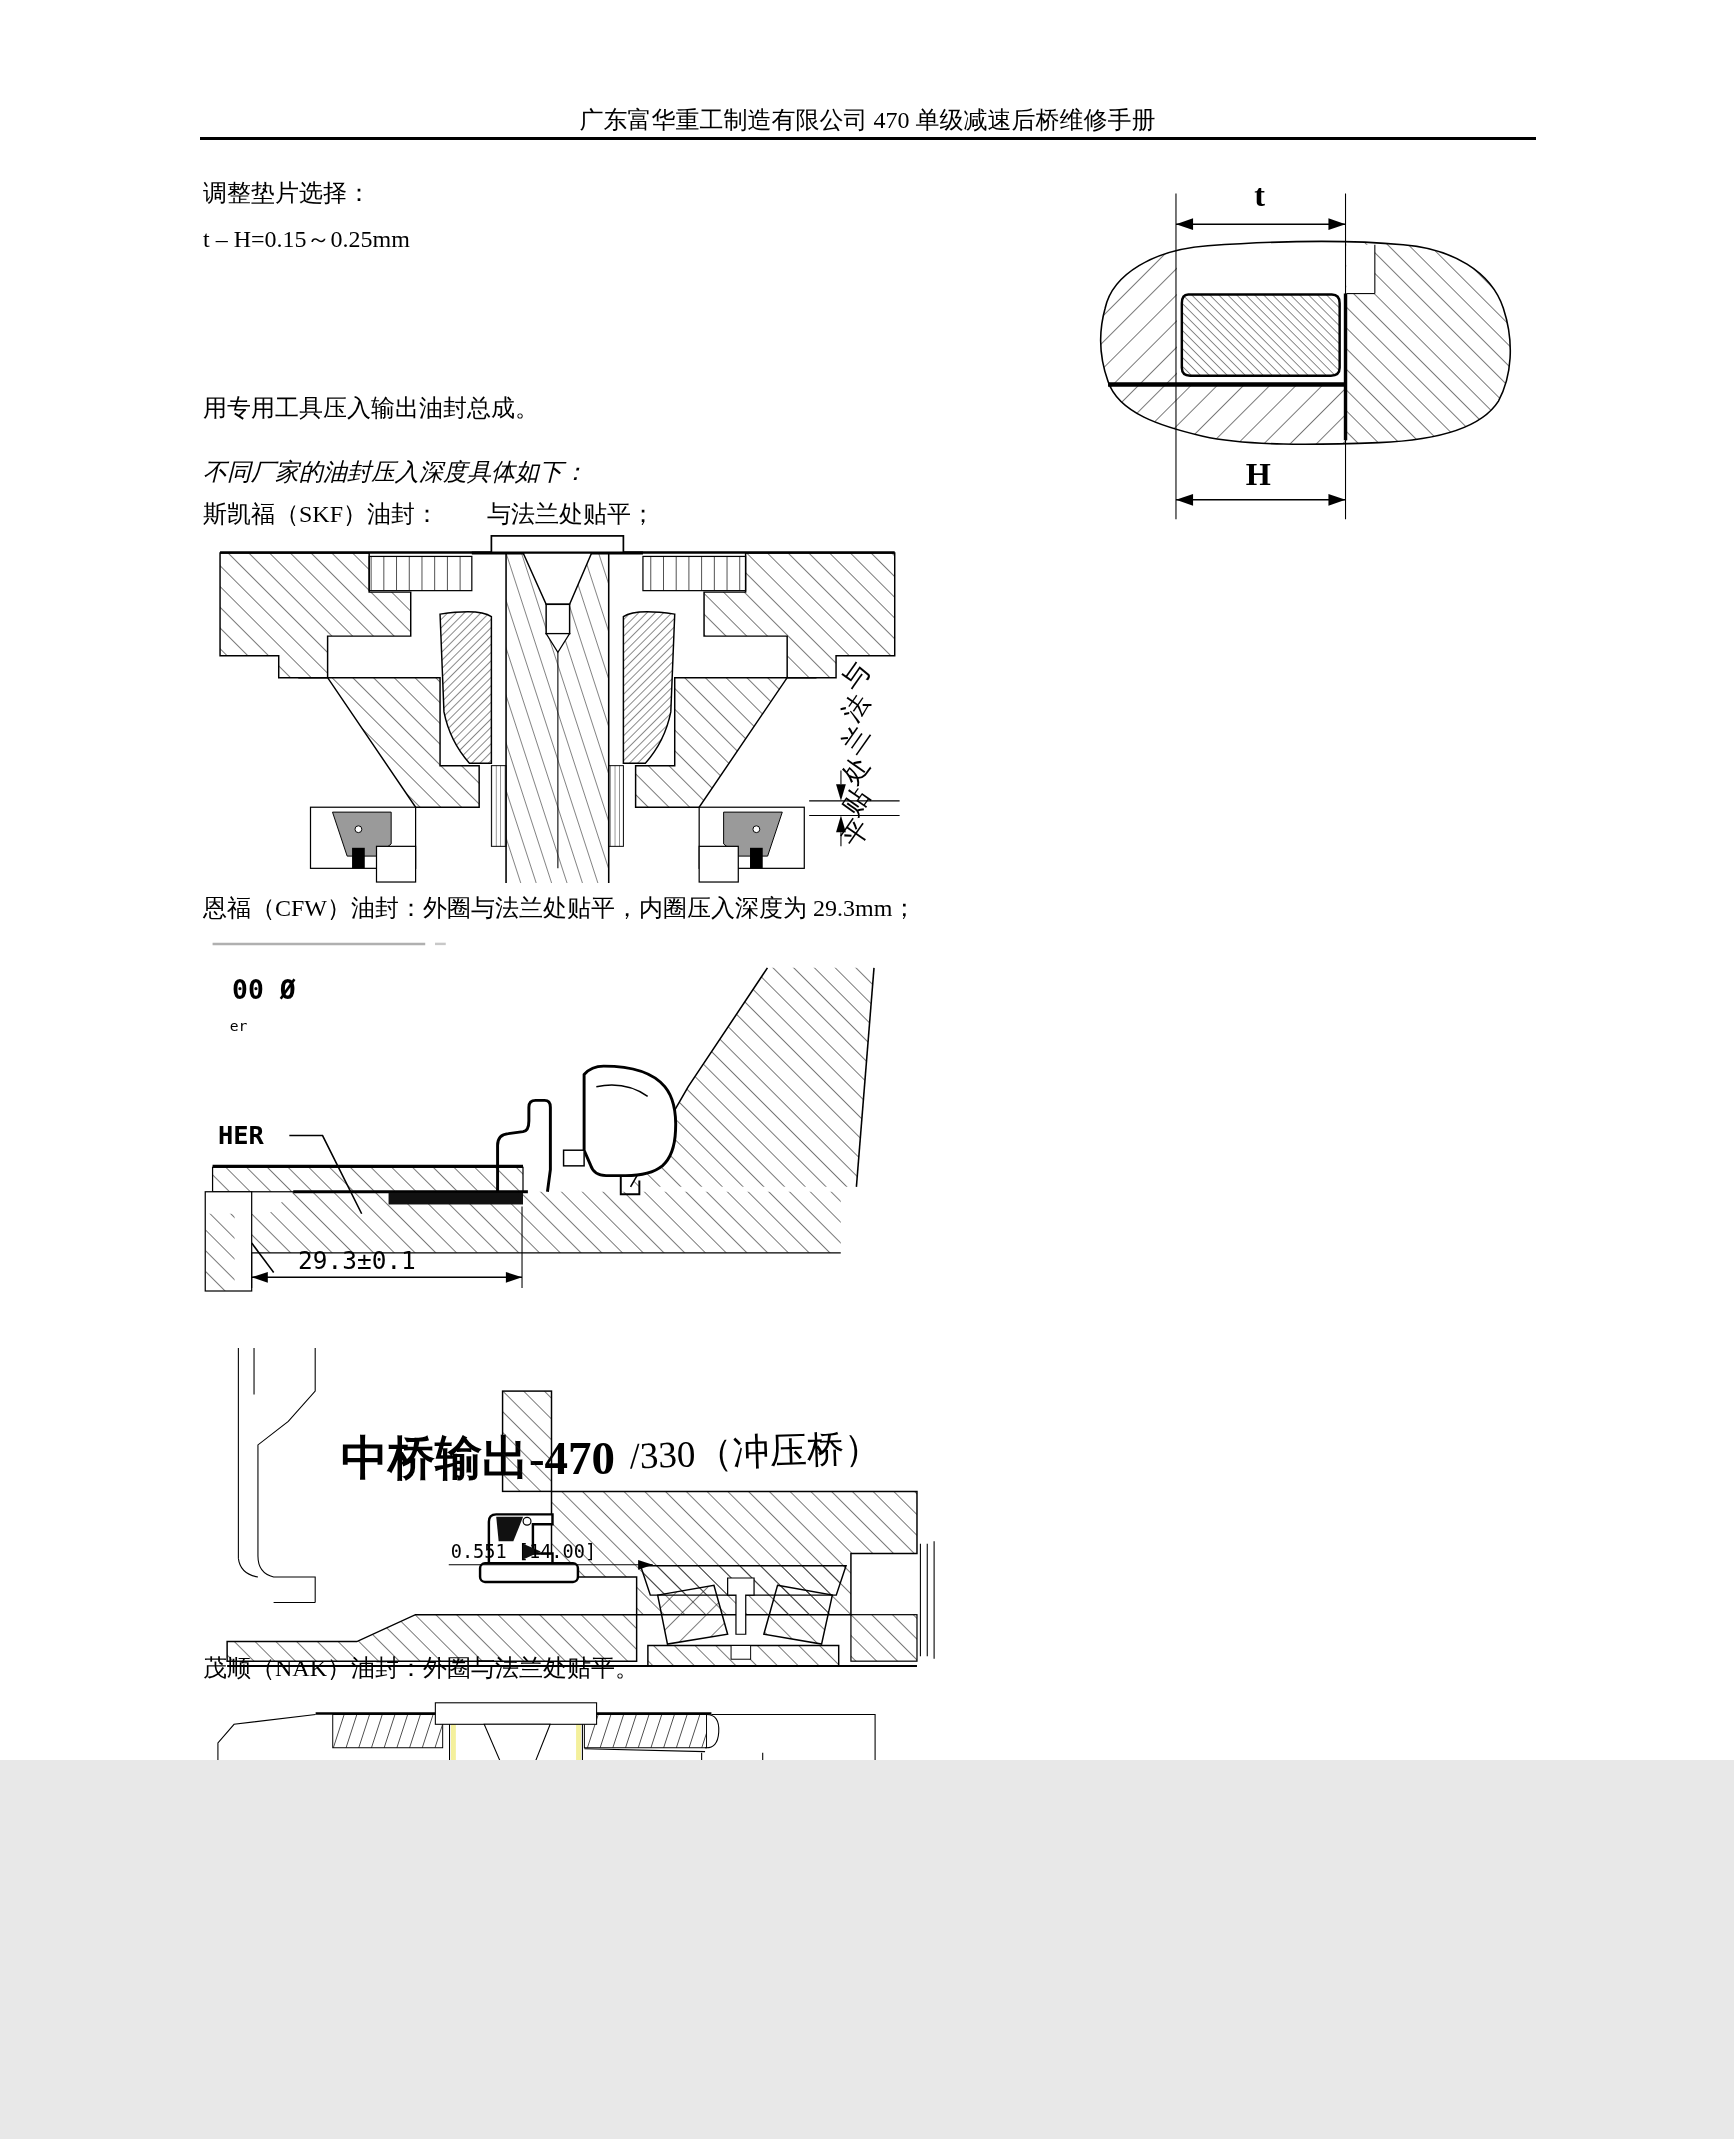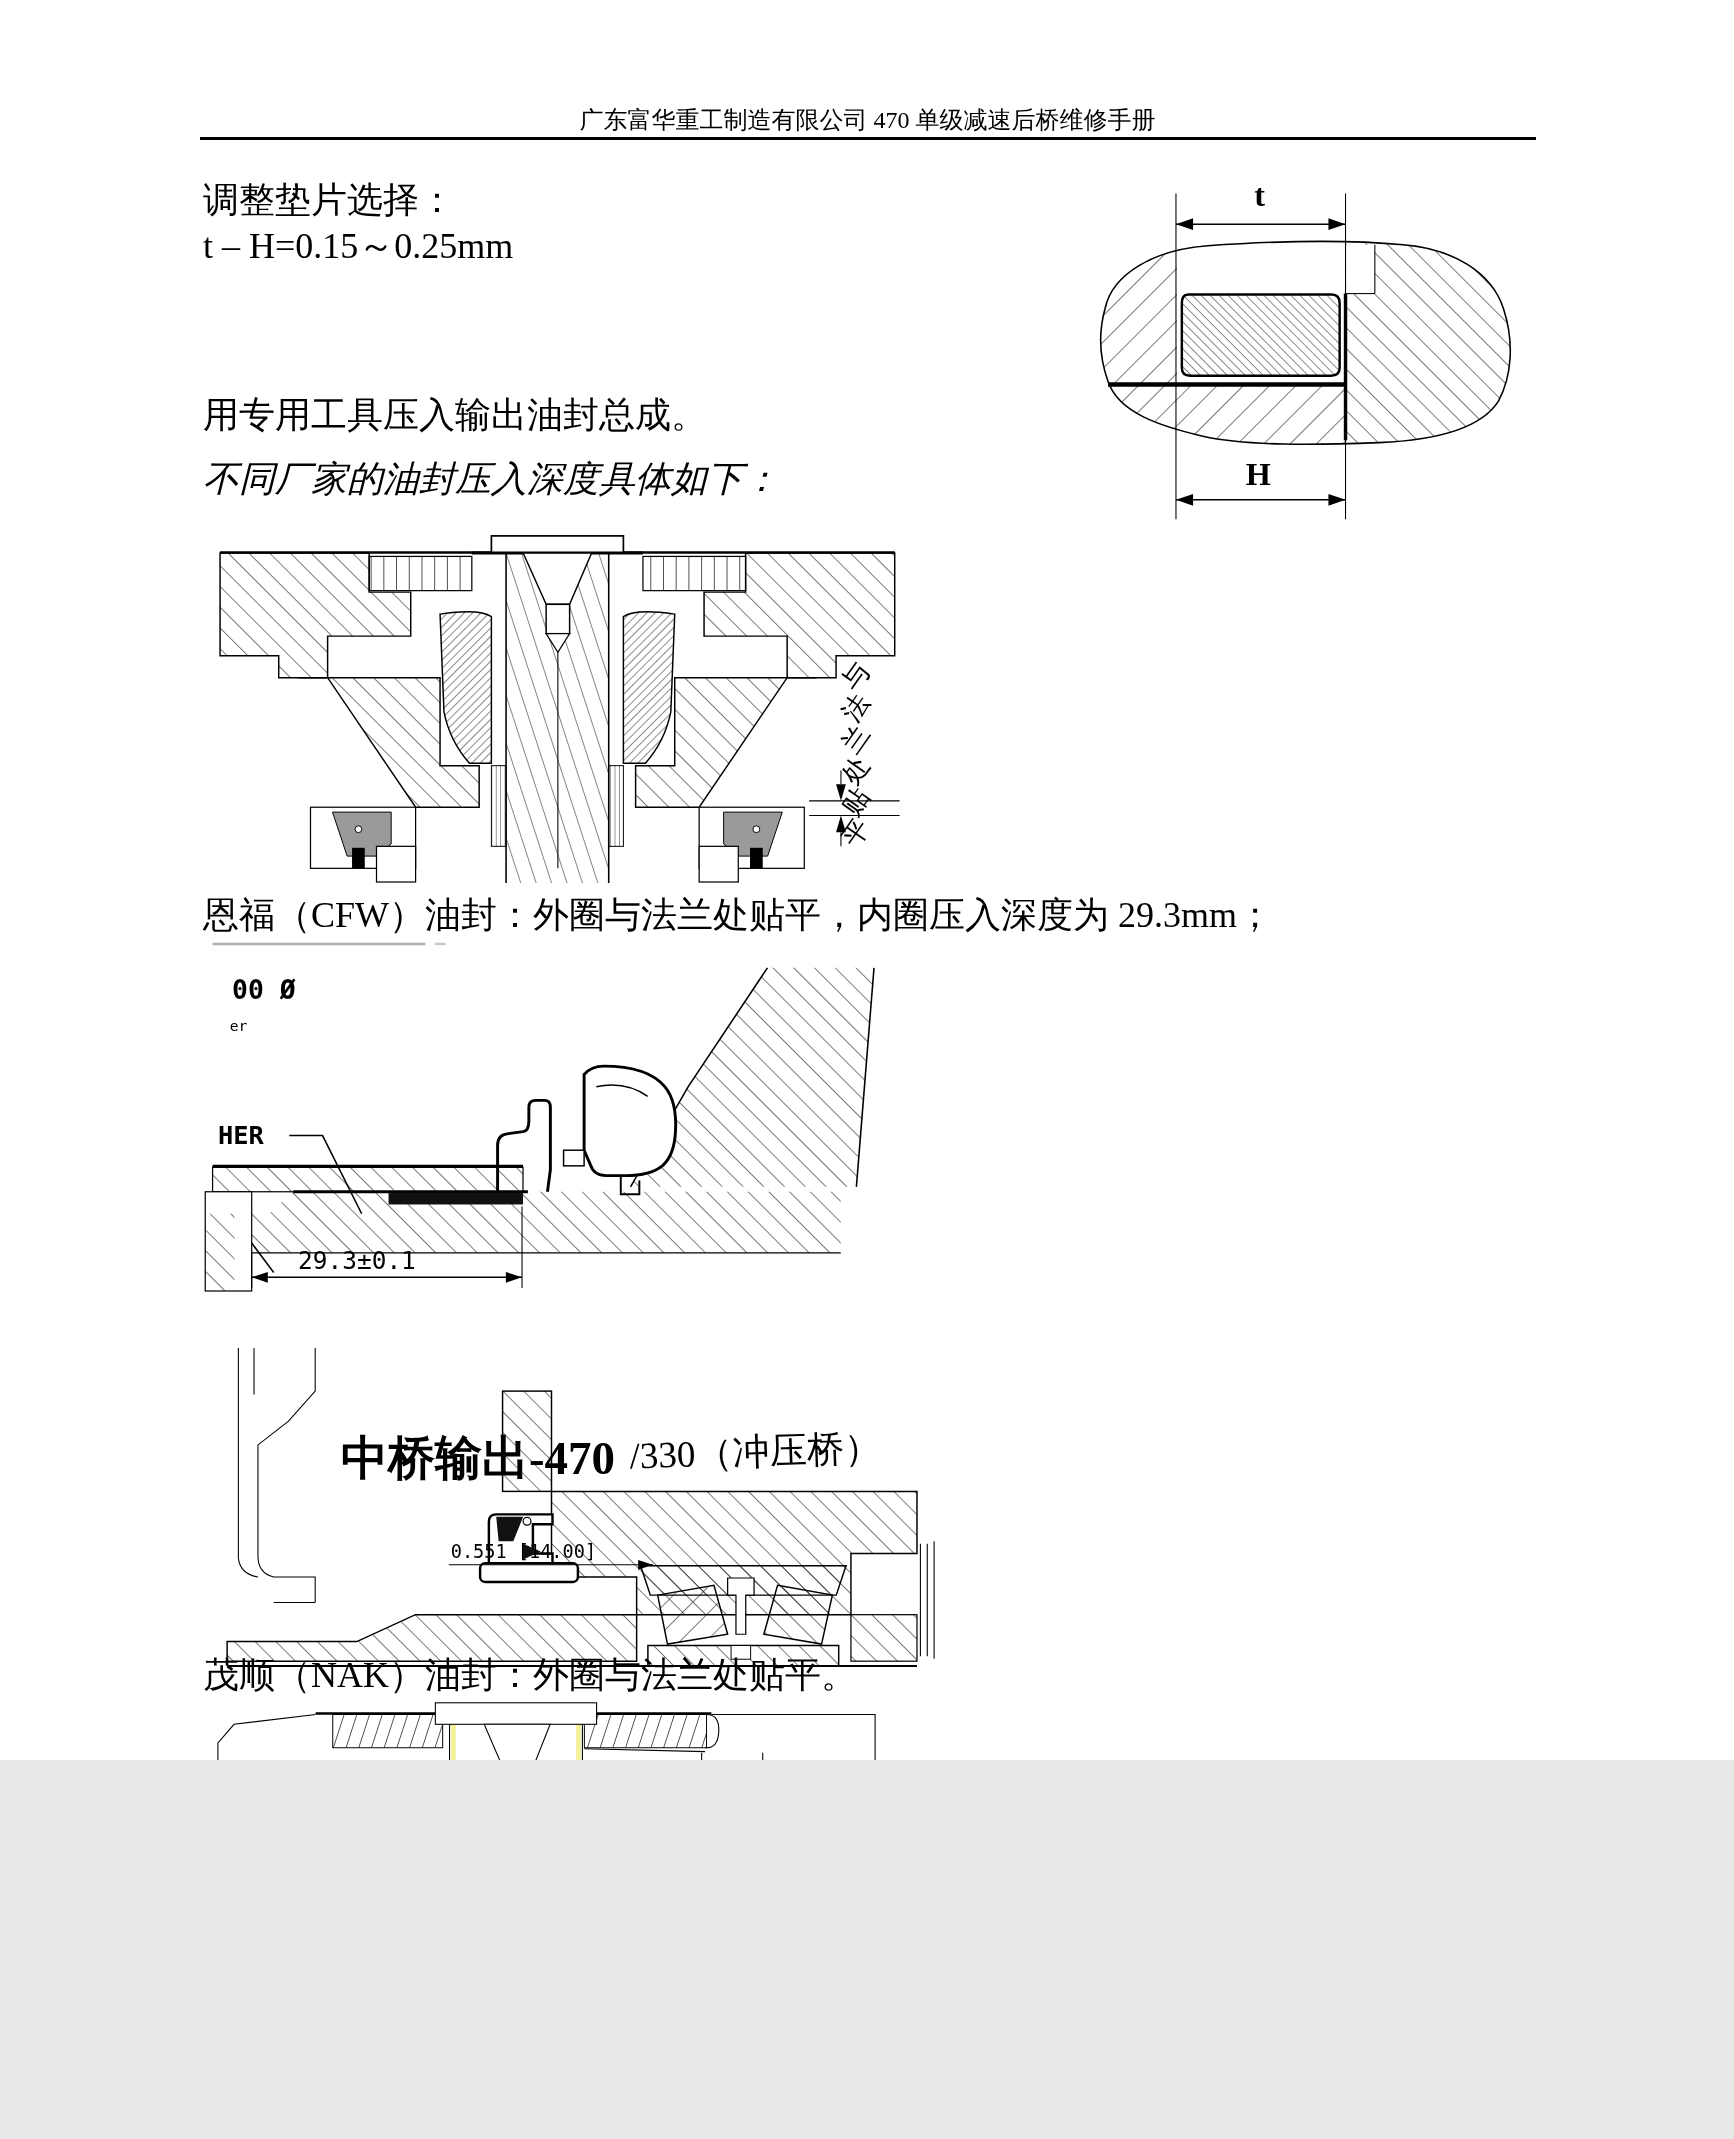--- a/index.html
+++ b/index.html
@@ -1,21 +1,21 @@
 <!DOCTYPE html>
 <html style="font-size:7.8px"><head>
 <meta charset="utf-8">
 <style>
   html,body { margin:0; padding:0; background:#e8e8e8; }
   .page {
     position:relative; width:1735px; height:1760px; background:#fff;
     font-family:"Liberation Serif","DejaVu Serif",serif; color:#000; overflow:hidden;
   }
   .t { position:absolute; white-space:pre; line-height:1.15; }
-  .body-text { font-size:36px; }
+  .body-text { font-size:24px; }
   .header-text { font-size:24px; width:100%; text-align:center; }
   .footer-text { font-size:22.5px; width:100%; text-align:center; letter-spacing:1px; }
   .rule { position:absolute; background:#000; }
   svg { position:absolute; overflow:visible; }
   svg text { font-family:"DejaVu Sans Mono","Liberation Mono",monospace; fill:#000; }
   svg text.cjk { font-family:"Liberation Serif","DejaVu Serif",serif; }
   .thin  { stroke:#000; stroke-width:2.2; fill:none; }
   .med   { stroke:#000; stroke-width:3.2; fill:none; }
   .bold  { stroke:#000; stroke-width:6;   fill:none; }
 </style>
@@ -94,20 +94,21 @@
     <g>
       <line class="med" x1="235" y1="722" x2="582" y2="722"></line>
       <polygon points="235,722 270,710 270,734" fill="#000"></polygon>
       <polygon points="582,722 547,710 547,734" fill="#000"></polygon>
       <text class="cjk" x="378" y="692" font-size="66" font-weight="bold">H</text>
     </g>
   </svg>
 
   <div class="t body-text" style="top:395px; left:203px;">用专用工具压入输出油封总成。</div>
   <div class="t body-text" style="top:459px; left:203px;font-style:italic;">不同厂家的油封压入深度具体如下：</div>
+  <div class="t body-text" style="top:501px; left:203px;">斯凯福（SKF）油封：　　与法兰处贴平；</div>
 
   <svg style="left:205px; top:531px;" width="783" height="352" viewBox="0 0 1600 720">
 
     <rect x="615" y="45" width="210" height="675" fill="url(#hSteep)"></rect>
     <line class="med" x1="615" y1="45" x2="615" y2="720"></line>
     <line class="med" x1="825" y1="45" x2="825" y2="720"></line>
 
     <path d="M30,45 H335 V125 H420 V215 H250 V300 H150 V255 H30 Z" fill="url(#hA)" stroke="#000" stroke-width="3"></path>
     <path d="M1410,45 H1105 V125 H1020 V215 H1190 V300 H1290 V255 H1410 Z" fill="url(#hA)" stroke="#000" stroke-width="3"></path>
     <line x1="30" y1="44" x2="1410" y2="44" stroke="#000" stroke-width="5"></line>

